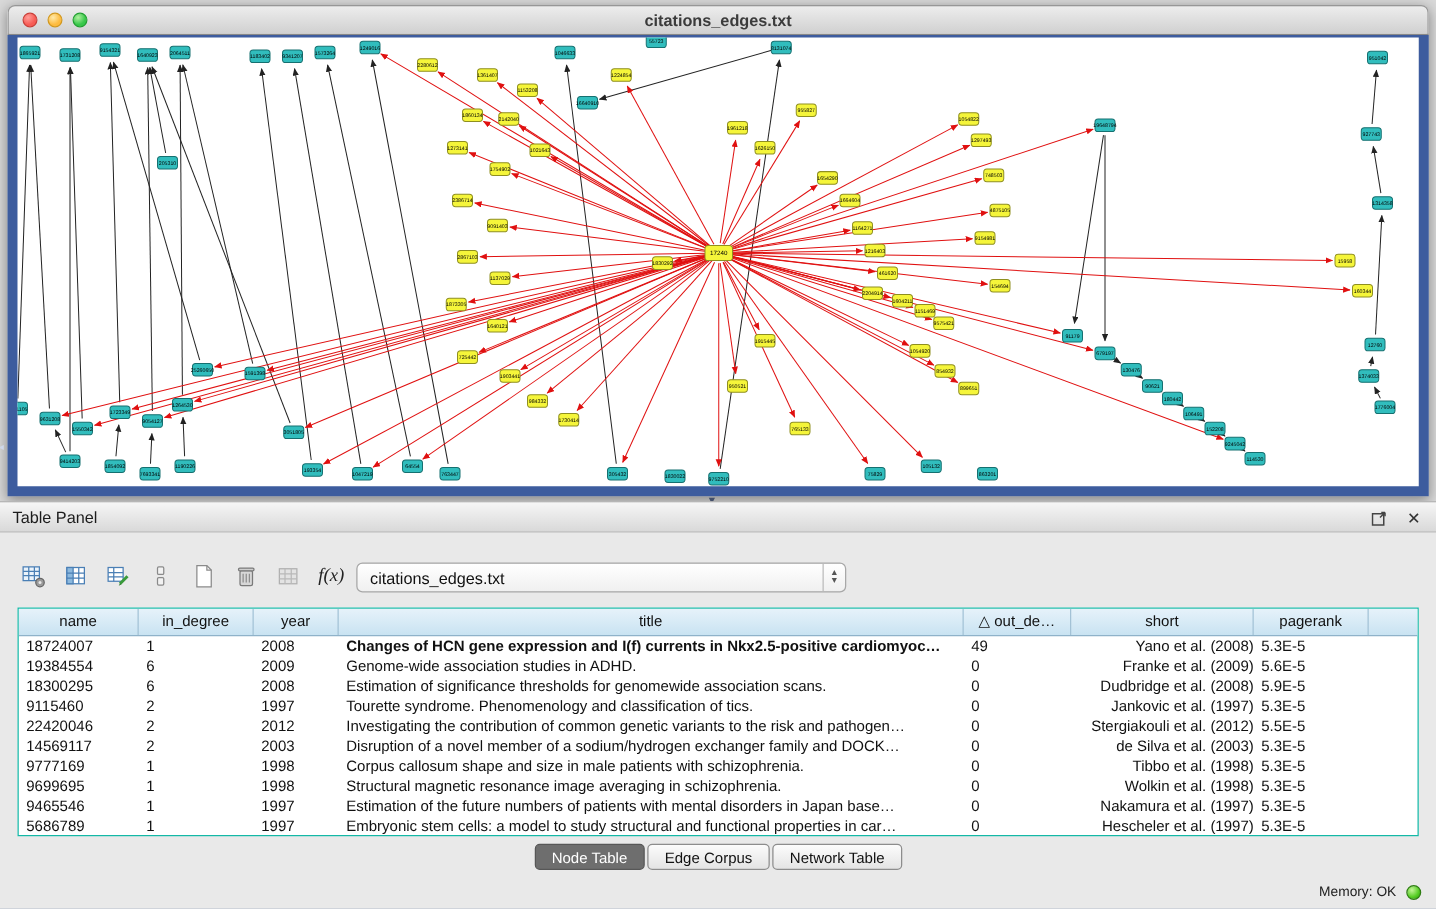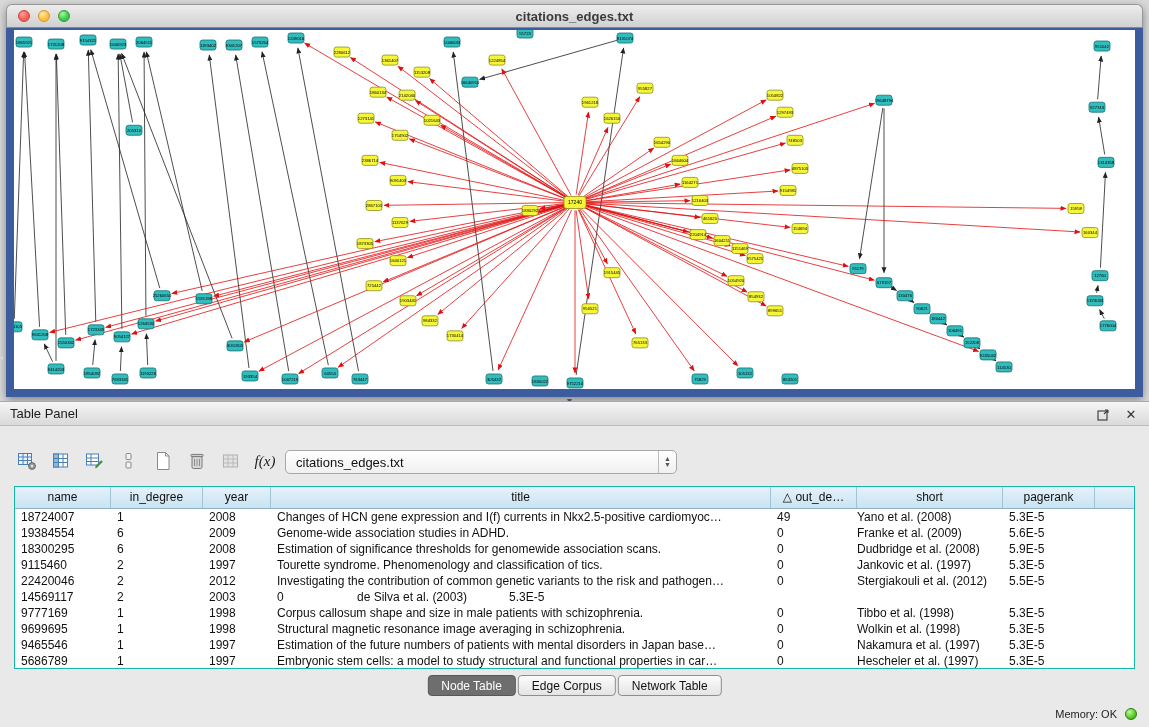--- a/index.html
+++ b/index.html
@@ -52,21 +52,21 @@
   .table-wrap { position:absolute; left:14px; top:84px; width:1121px; height:183px;
                 background:#fff; border:1px solid #14b8a6; overflow:hidden; }
   .thead { display:flex; height:22px; background:linear-gradient(#e6f2fa,#c9e3f2);
            border-bottom:1px solid #8fb2c9; }
   .th { border-right:1px solid #a3c2d6; font-size:12px; color:#111; text-align:center;
         line-height:21px; white-space:nowrap; overflow:hidden; flex-shrink:0; }
   .th:last-child { border-right:none; }
   .tr { display:flex; height:16px; }
   .td { font-size:12px; color:#111; line-height:16px; padding-left:6px; white-space:nowrap;
         overflow:hidden; flex-shrink:0; }
-  .td.center { text-align:left; padding-left:0; }
+  .td.center { text-align:right; padding-left:0; }
 
   .tabs { position:absolute; left:50%; transform:translateX(-50%); top:273px; display:flex; gap:2px; }
   .tab { height:21px; padding:0 13px; font-size:12px; line-height:20px; border:1px solid #8d8d8d;
          background:linear-gradient(#fcfcfc,#e4e4e4); color:#111; border-radius:4px; white-space:nowrap; }
   .tab.active { background:#6e6e6e; color:#fff; border-color:#575757; }
 
   .statusbar { position:absolute; right:12px; bottom:7px; display:flex; align-items:center; gap:8px; }
   .mem-label { font-size:11px; color:#222; }
   .mem-dot { width:12px; height:12px; border-radius:50%;
              background:radial-gradient(circle at 35% 30%, #c4f598, #54cc22 60%, #2f9310);
@@ -695,21 +695,21 @@
           <div class="th" style="width: 86px;">△ out_de…</div>
           <div class="th" style="width: 146px;">short</div>
           <div class="th" style="width: 92px;">pagerank</div>
           <div class="th" style="width: 41px;"></div>
         </div>
       <div id="tbody">
           <div class="tr">
             <div class="td" style="width: 96px;">18724007</div>
             <div class="td" style="width: 92px;">1</div>
             <div class="td" style="width: 68px;">2008</div>
-            <div class="td" style="width: 500px;">Changes of HCN gene expression and I(f) currents in Nkx2.5-positive cardiomyoc…</div>
+            <div class="td" style="width: 500px; font-weight: bold;">Changes of HCN gene expression and I(f) currents in Nkx2.5-positive cardiomyoc…</div>
             <div class="td" style="width: 86px;">49</div>
             <div class="td center" style="width: 146px;">Yano et al. (2008)</div>
             <div class="td" style="width: 92px;">5.3E-5</div>
           </div>
           <div class="tr">
             <div class="td" style="width: 96px;">19384554</div>
             <div class="td" style="width: 92px;">6</div>
             <div class="td" style="width: 68px;">2009</div>
             <div class="td" style="width: 500px;">Genome-wide association studies in ADHD.</div>
             <div class="td" style="width: 86px;">0</div>
@@ -740,20 +740,21 @@
             <div class="td" style="width: 68px;">2012</div>
             <div class="td" style="width: 500px;">Investigating the contribution of common genetic variants to the risk and pathogen…</div>
             <div class="td" style="width: 86px;">0</div>
             <div class="td center" style="width: 146px;">Stergiakouli et al. (2012)</div>
             <div class="td" style="width: 92px;">5.5E-5</div>
           </div>
           <div class="tr">
             <div class="td" style="width: 96px;">14569117</div>
             <div class="td" style="width: 92px;">2</div>
             <div class="td" style="width: 68px;">2003</div>
+            <div class="td" style="width: 500px;">Disruption of a novel member of a sodium/hydrogen exchanger family and DOCK…</div>
             <div class="td" style="width: 86px;">0</div>
             <div class="td center" style="width: 146px;">de Silva et al. (2003)</div>
             <div class="td" style="width: 92px;">5.3E-5</div>
           </div>
           <div class="tr">
             <div class="td" style="width: 96px;">9777169</div>
             <div class="td" style="width: 92px;">1</div>
             <div class="td" style="width: 68px;">1998</div>
             <div class="td" style="width: 500px;">Corpus callosum shape and size in male patients with schizophrenia.</div>
             <div class="td" style="width: 86px;">0</div>

